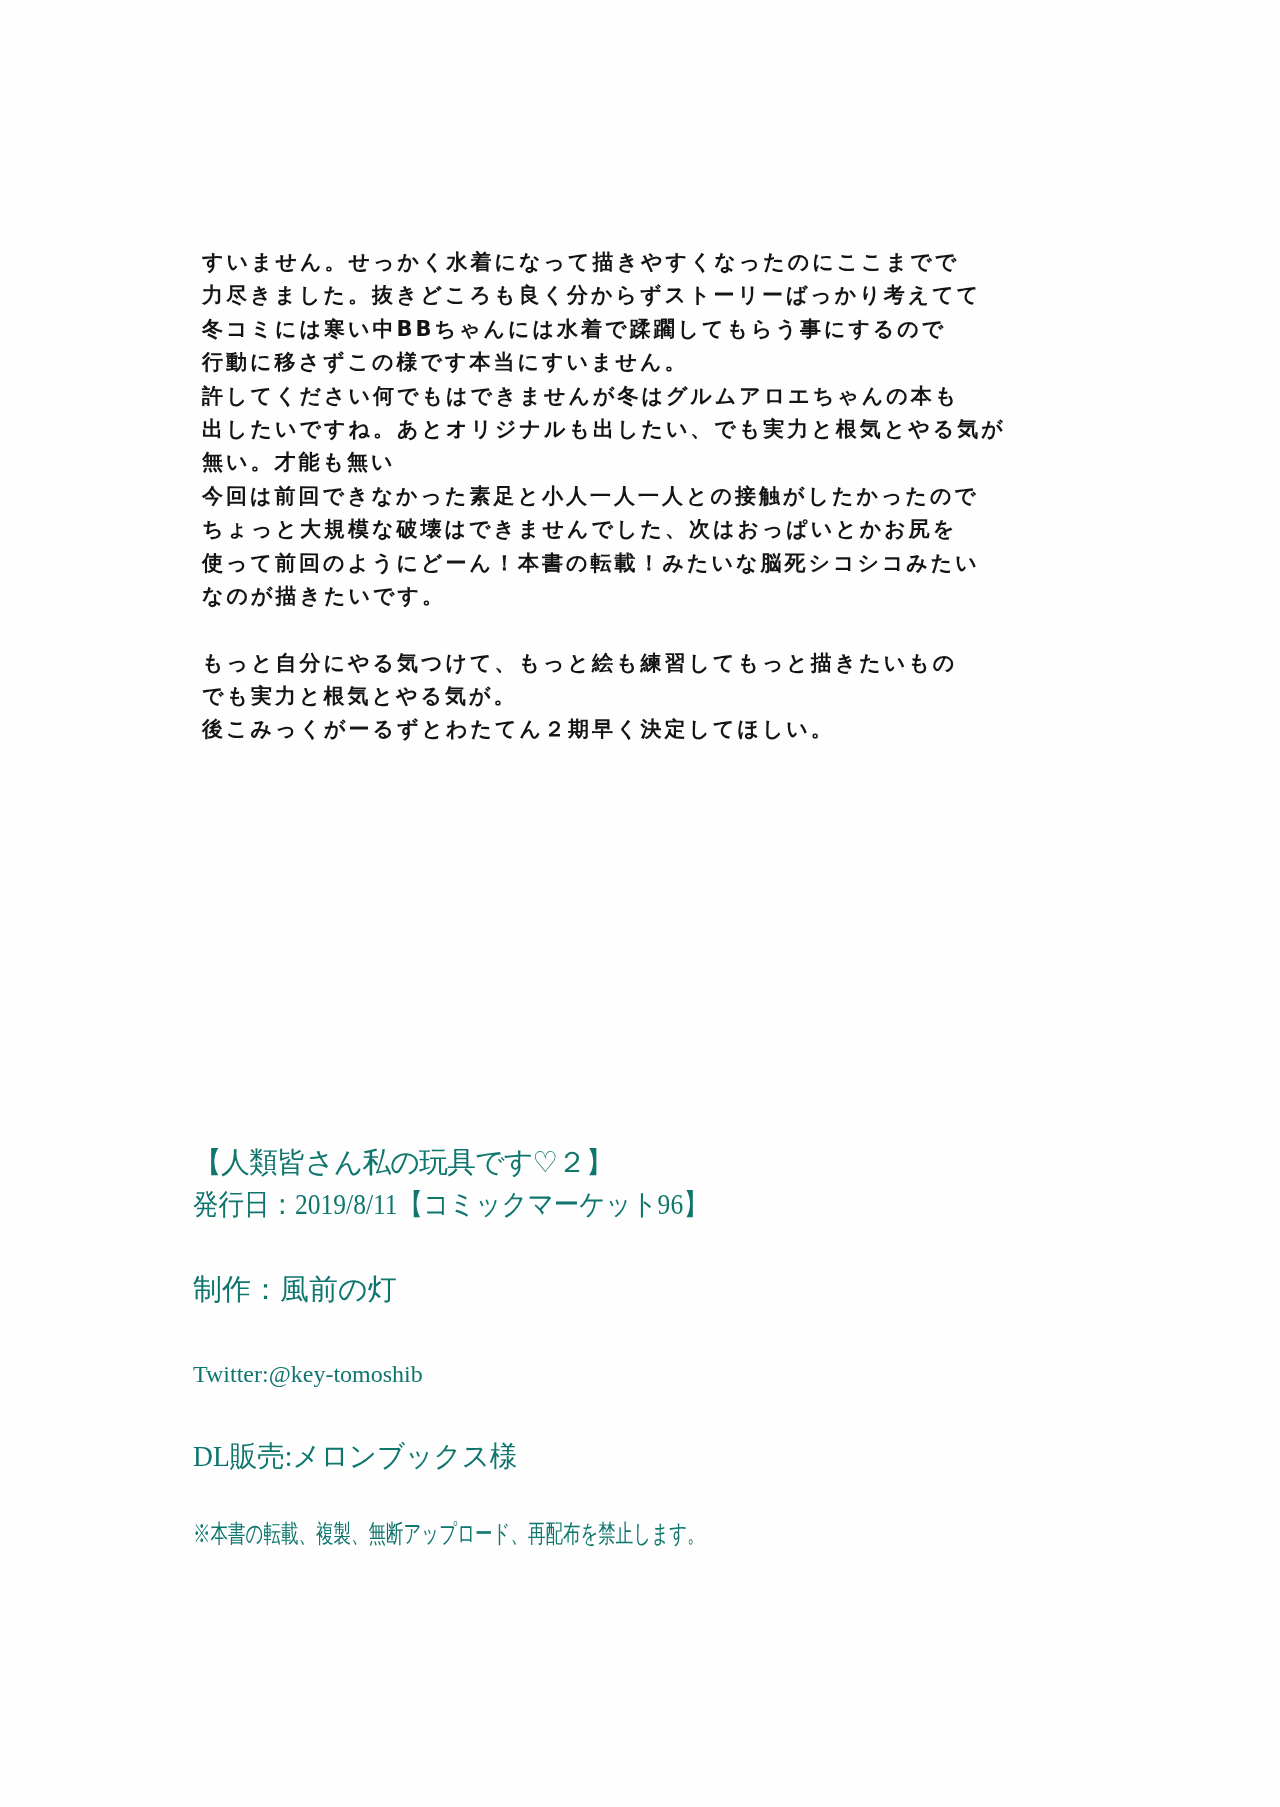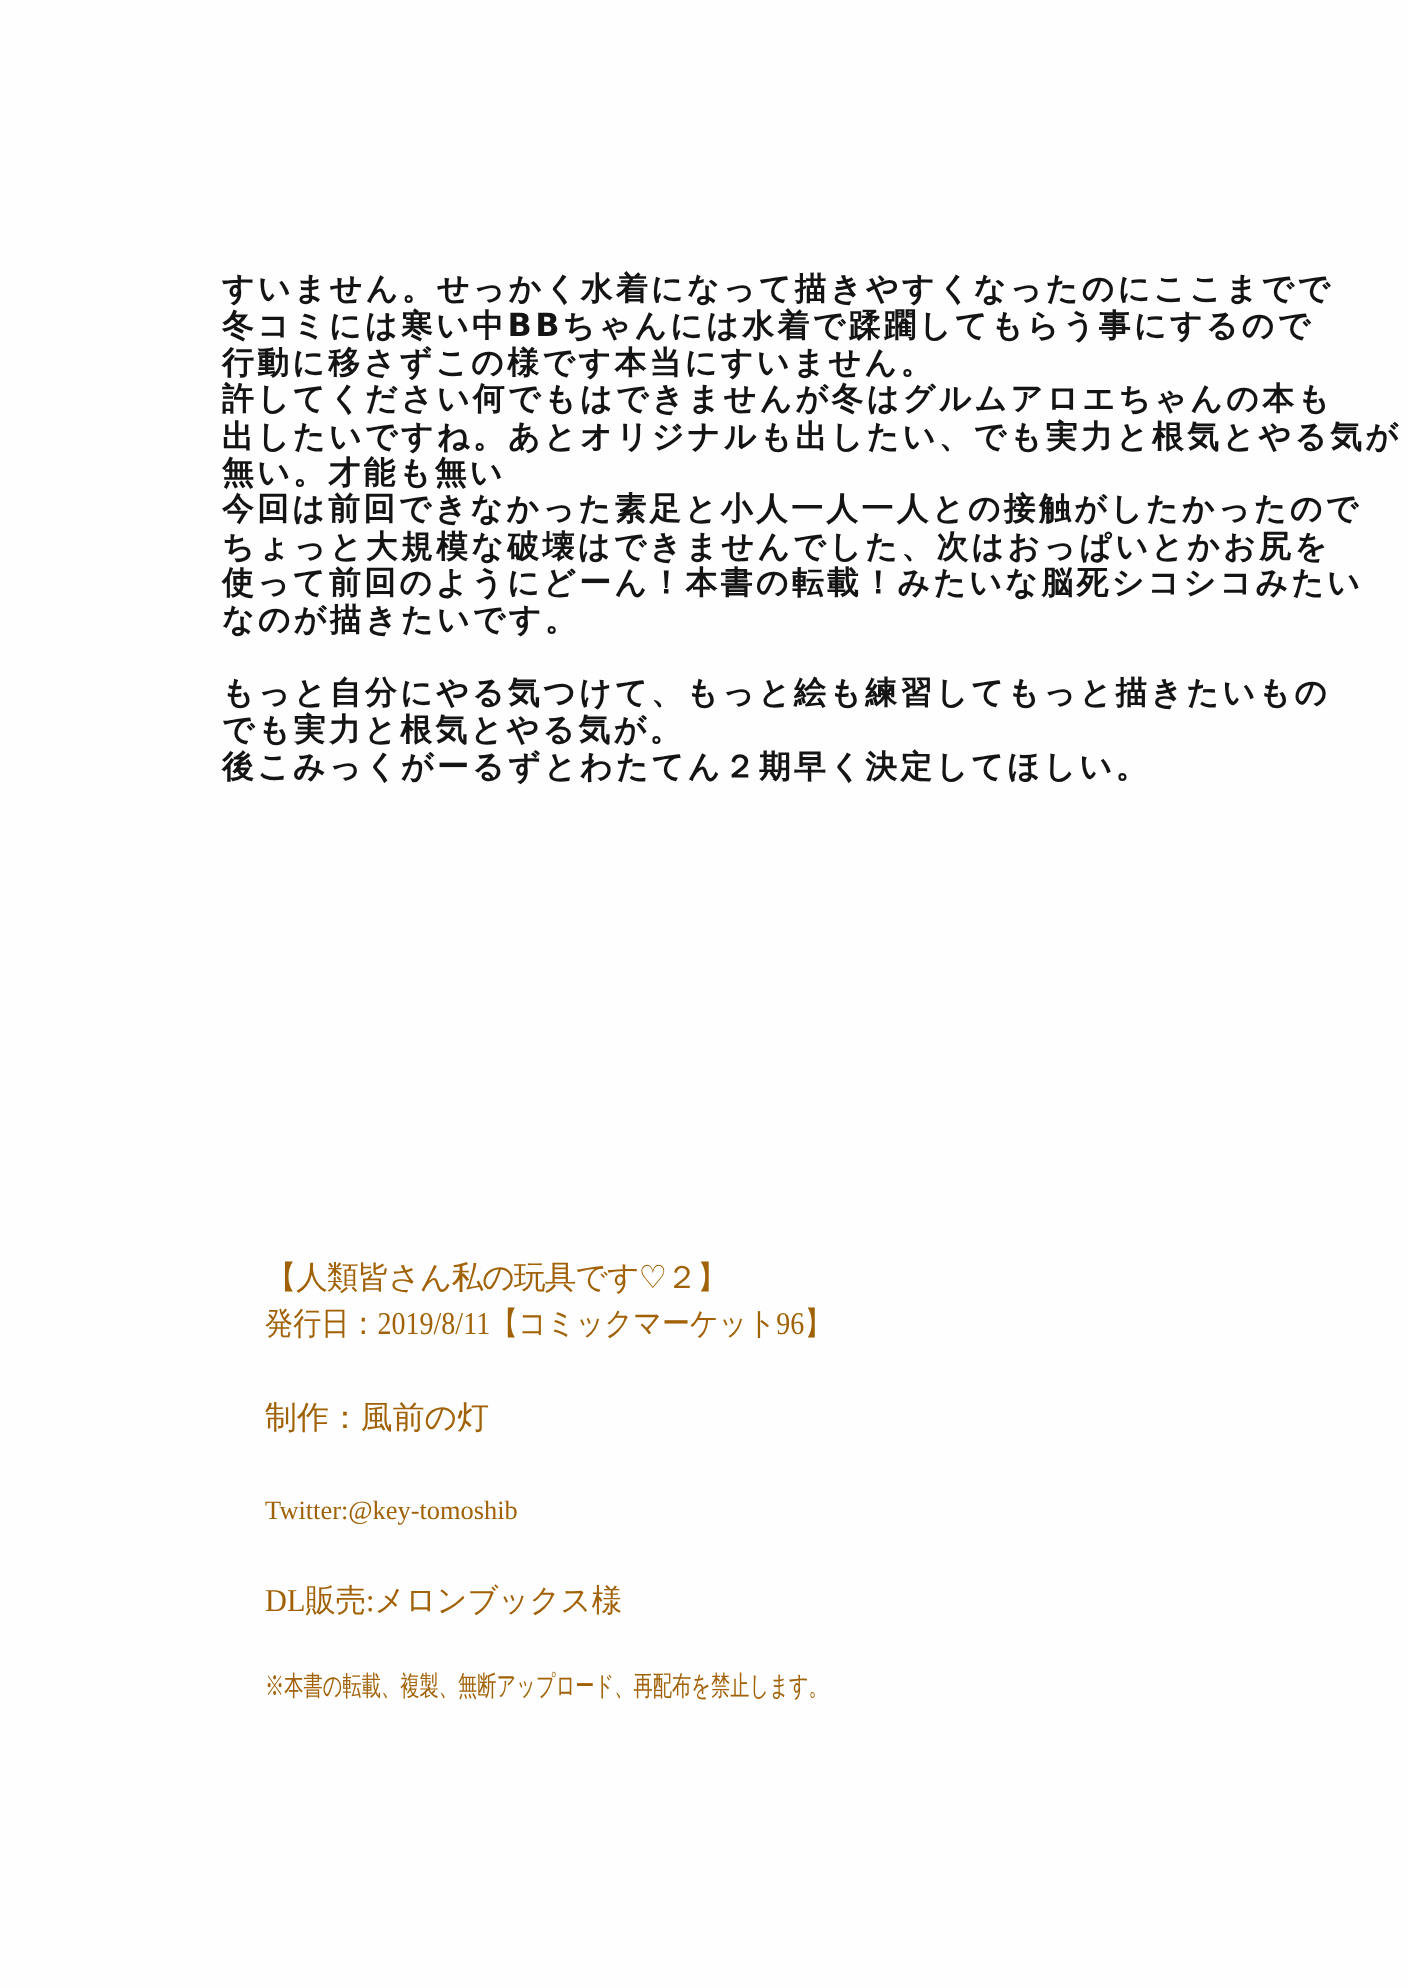--- a/index.html
+++ b/index.html
@@ -20,63 +20,63 @@
     height: 1807px;
     background: #fefefe;
   }
   
   .afterword {
     position: absolute;
     left: 202px;
     top: 246px;
     width: 820px;
     font-family: "DejaVu Sans", sans-serif;
-    font-size: 29px;
+    font-size: 21px;
     line-height: 33.4px;
     letter-spacing: 3px;
     color: #141414;
     font-weight: 600;
     white-space: nowrap;
   }
   .afterword .line {
     height: 33.4px;
   }
   .afterword .para-gap {
     height: 33.4px;
   }
   
   .colophon {
     position: absolute;
     left: 193px;
     top: 1142px;
     width: 900px;
     font-family: "Liberation Serif", "DejaVu Serif", serif;
-    color: #a16207;
+    color: #0f766e;
     white-space: nowrap;
-    margin-left: 48px;
   }
   .colophon .c-line {
     font-size: 29px;
     line-height: 40px;
     transform-origin: left center;
   }
   .colophon .c-title   { letter-spacing: -1px; }
   .colophon .c-date    { margin-top: 2px;  transform: scaleX(0.88); }
   .colophon .c-maker   { margin-top: 45px; }
   .colophon .c-twitter { margin-top: 45px; font-size: 24px; }
   .colophon .c-dl      { margin-top: 42px; transform: scaleX(0.95); }
   .colophon .c-notice  { margin-top: 38px; font-size: 25px; transform: scaleX(0.70); letter-spacing: 0px; }
 </style>
 </head>
 <body>
 
 <div class="page">
 
   <div class="afterword">
     <div class="line">すいません。せっかく水着になって描きやすくなったのにここまでで</div>
+    <div class="line">力尽きました。抜きどころも良く分からずストーリーばっかり考えてて</div>
     <div class="line">冬コミには寒い中BBちゃんには水着で蹂躙してもらう事にするので</div>
     <div class="line">行動に移さずこの様です本当にすいません。</div>
     <div class="line">許してください何でもはできませんが冬はグルムアロエちゃんの本も</div>
     <div class="line">出したいですね。あとオリジナルも出したい、でも実力と根気とやる気が</div>
     <div class="line">無い。才能も無い</div>
     <div class="line">今回は前回できなかった素足と小人一人一人との接触がしたかったので</div>
     <div class="line">ちょっと大規模な破壊はできませんでした、次はおっぱいとかお尻を</div>
     <div class="line">使って前回のようにどーん！本書の転載！みたいな脳死シコシコみたい</div>
     <div class="line">なのが描きたいです。</div>
     <div class="para-gap"></div>

